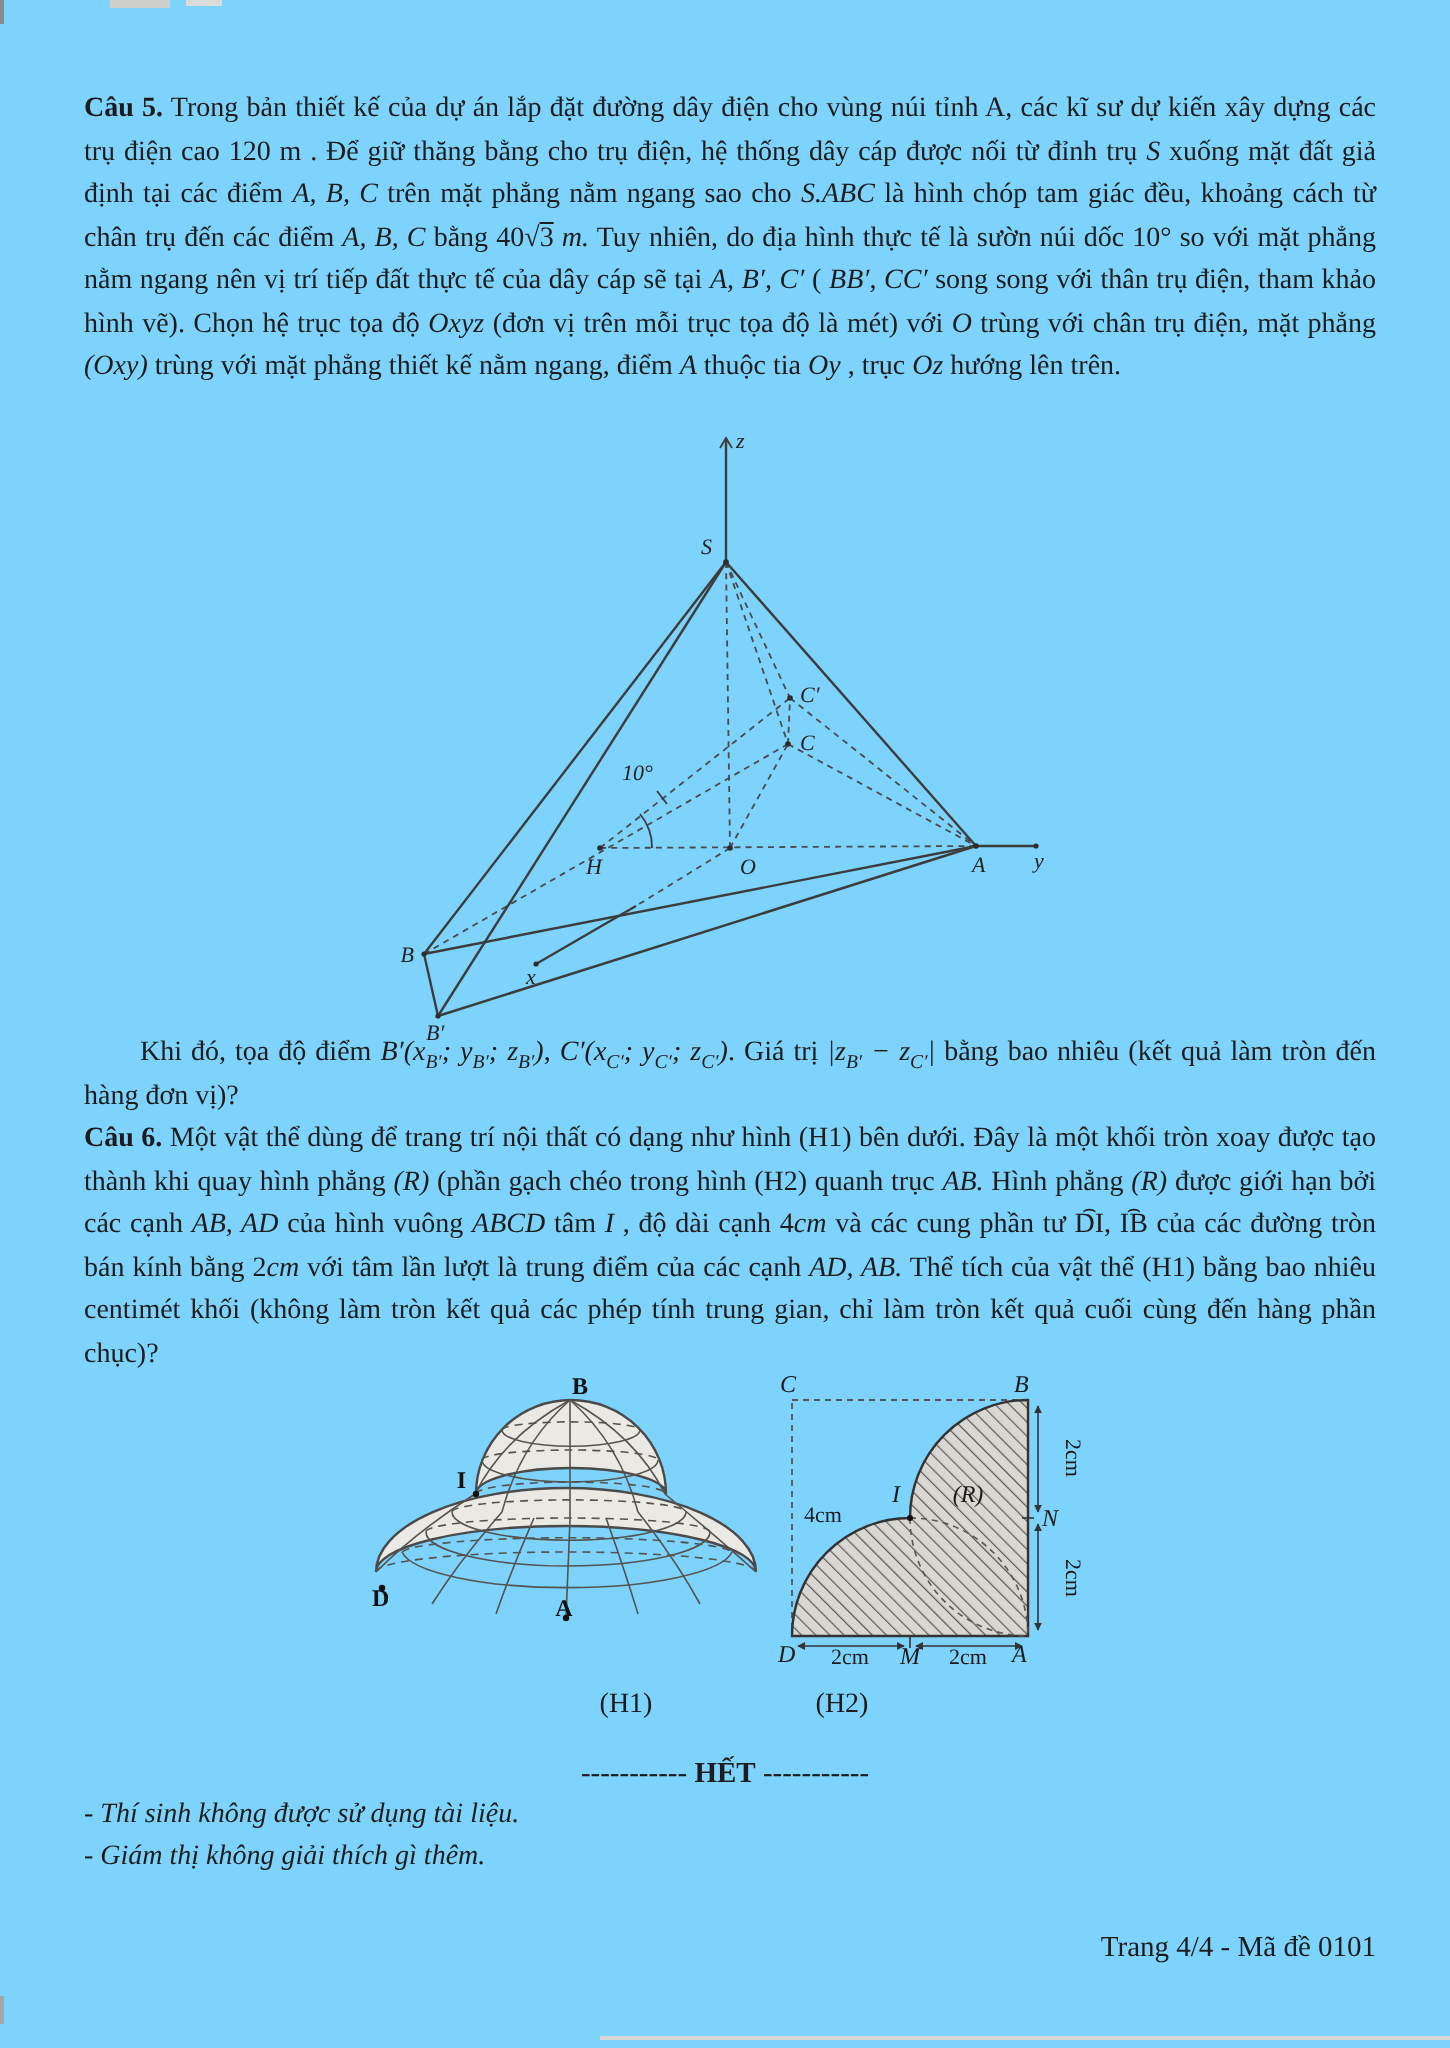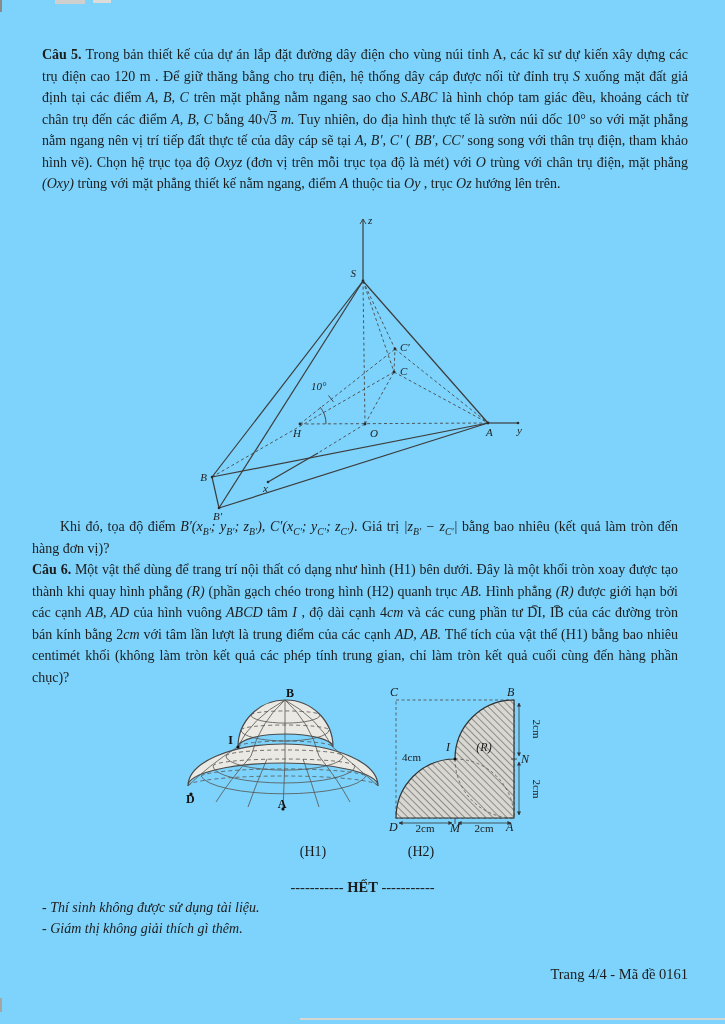--- a/index.html
+++ b/index.html
@@ -15,21 +15,21 @@
     font-size:14px; line-height:21.5px;
   }
   .it{font-style:italic;}
   .bd{font-weight:bold;}
   sub{font-size:.7em; line-height:0;}
   .ovl{text-decoration:overline;}
   .arc{position:relative; display:inline-block; }
   .arc::before{content:"\2322"; position:absolute; left:50%; transform:translateX(-50%);
     top:-0.66em; font-size:.8em; font-style:normal;}
   #q5block{position:absolute; left:42px; top:44px; width:646px;}
-  #afterblock{position:absolute; left:32px; top:516px; width:646px;}
+  #afterblock{position:absolute; left:42px; top:516px; width:646px;}
   #p-khi{text-indent:28px;}
   .figsvg{position:absolute;}
   #fig5{left:150px; top:210px;}
   #figh1{left:128px; top:683px;}
   #figh2{left:383px; top:683px;}
   #endline{position:absolute; left:0; top:879px; width:725px; text-align:center;
     font-size:14.5px;}
   #notes{position:absolute; left:42px; top:897px; width:500px;
     font-size:14px; line-height:21px; font-style:italic;}
   #pagefooter{position:absolute; right:37px; top:966px; font-size:14.5px;}
@@ -216,15 +216,15 @@
     </g>
   </svg>
 
   <div id="notes">
     <div class="note">- Thí sinh không được sử dụng tài liệu.</div>
     <div class="note">- Giám thị không giải thích gì thêm.</div>
   </div>
 
   <div id="endline"><span>----------- </span><span class="bd">HẾT</span><span> -----------</span></div>
 
-  <div id="pagefooter">Trang 4/4 - Mã đề 0161</div>
+  <div id="pagefooter">Trang 4/4 - Mã đề 0101</div>
 
 </div>
 
 </body></html>

